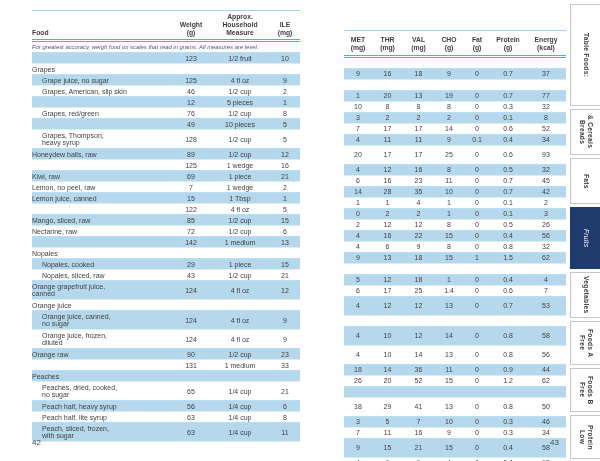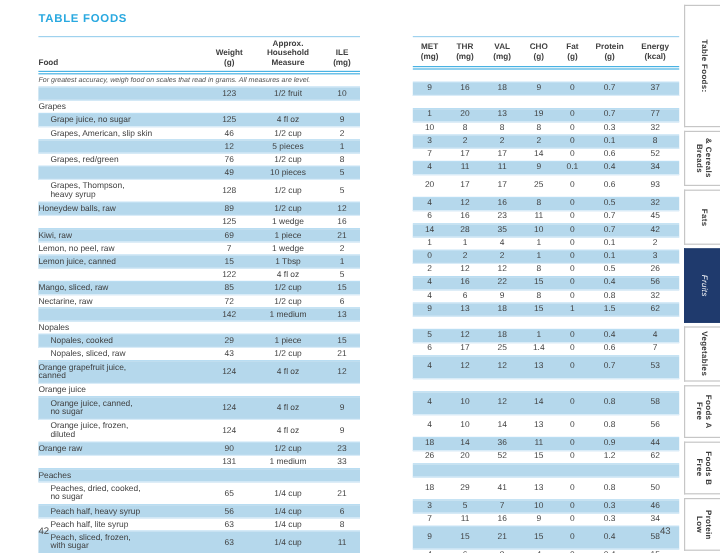--- a/index.html
+++ b/index.html
@@ -62,21 +62,20 @@
   .tab:nth-child(6){height:44px}
   .tab:nth-child(7){height:44px}
   .tab:nth-child(8){height:44px}
 </style>
 </head>
 <body>
 
 <div class="spread">
 
   <div class="lpage">
-    <div class="title">TABLE FOODS</div>
     <div class="thead">
       <div class="hc c-food" style="text-align:left">Food</div>
       <div class="hc c-w">Weight
 (g)</div>
       <div class="hc c-m">Approx. Household
 Measure</div>
       <div class="hc c-ile">ILE
 (mg)</div>
     </div>
     <div class="note-row">For greatest accuracy, weigh food on scales that read in grams. All measures are level.</div>

